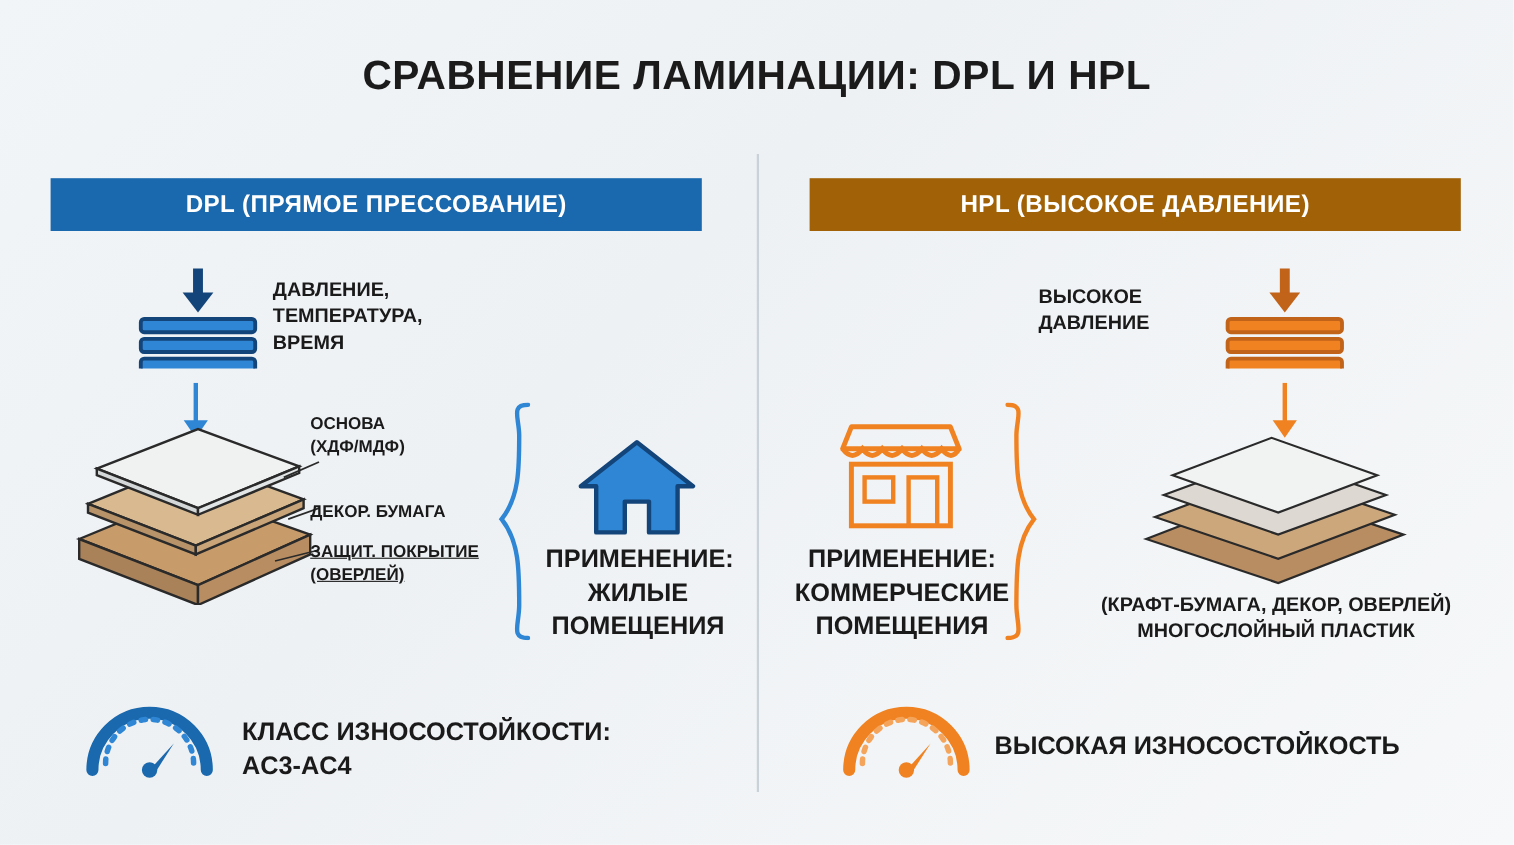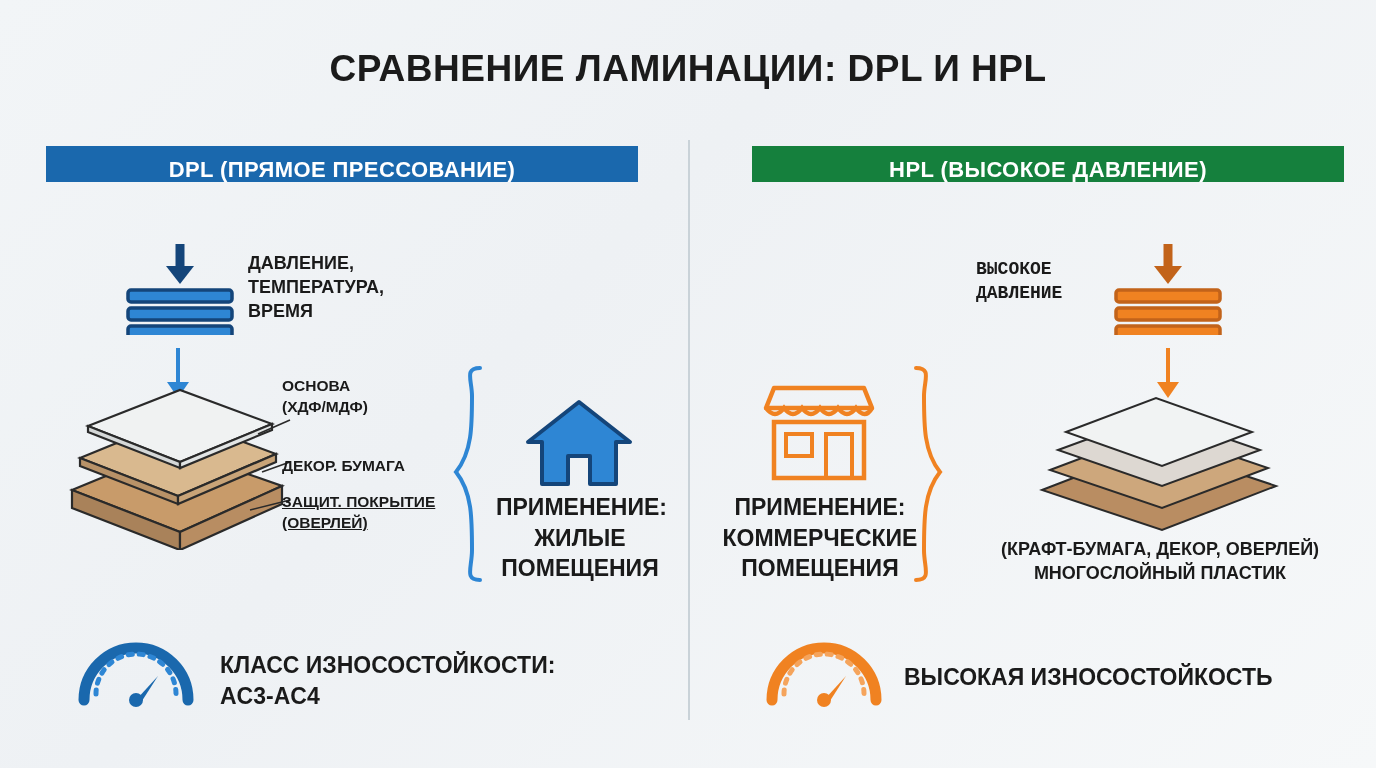--- a/index.html
+++ b/index.html
@@ -39,39 +39,40 @@
     left: 688px;
     top: 140px;
     width: 2px;
     height: 580px;
     background: #c9d2d8;
   }
 
   
   .hdr {
     position: absolute;
-    height: 36px;
+    height: 48px;
     line-height: 48px;
     text-align: center;
     font-size: 22px;
     font-weight: bold;
     color: #ffffff;
     letter-spacing: 0.4px;
+    margin-top: 16px;
   }
   .hdr-dpl {
     left: 46px;
     top: 146px;
     width: 592px;
     background: #1a68ad;
   }
   .hdr-hpl {
-    left: 752px;
+    left: 736px;
     top: 146px;
     width: 592px;
-    background: #15803d;
+    background: #a16207;
   }
 
   
   .txt {
     position: absolute;
     font-weight: bold;
     color: #1a1a1a;
     line-height: 1.33;
   }
   .t18 { font-size: 18px; }
@@ -175,21 +176,21 @@
     <circle cx="60" cy="68" r="7" fill="#1a68ad"></circle>
   </svg>
 
   <div class="txt t20" style="left:220px; top:650px;">
     <div>КЛАСС ИЗНОСОСТОЙКОСТИ:</div>
     <div>AC3-AC4</div>
   </div>
 
   <div class="hdr hdr-hpl">HPL (ВЫСОКОЕ ДАВЛЕНИЕ)</div>
 
-  <div class="txt t18" style="left:976px; top:258px;font-family:Liberation Mono, monospace;">
+  <div class="txt t18" style="left:944px; top:258px;">
     <div>ВЫСОКОЕ</div>
     <div>ДАВЛЕНИЕ</div>
   </div>
 
   <svg class="press" style="left:1108px; top:240px;" width="120" height="95" viewBox="0 0 120 95">
     <path d="M60 4 L60 30" stroke="#c2631a" stroke-width="9" fill="none"></path>
     <path d="M46 26 L60 44 L74 26 Z" fill="#c2631a"></path>
     <rect x="8" y="50" width="104" height="12" rx="3" fill="#f08221" stroke="#c2631a" stroke-width="3.5"></rect>
     <rect x="8" y="68" width="104" height="12" rx="3" fill="#f08221" stroke="#c2631a" stroke-width="3.5"></rect>
     <rect x="8" y="86" width="104" height="12" rx="3" fill="#f08221" stroke="#c2631a" stroke-width="3.5"></rect>

